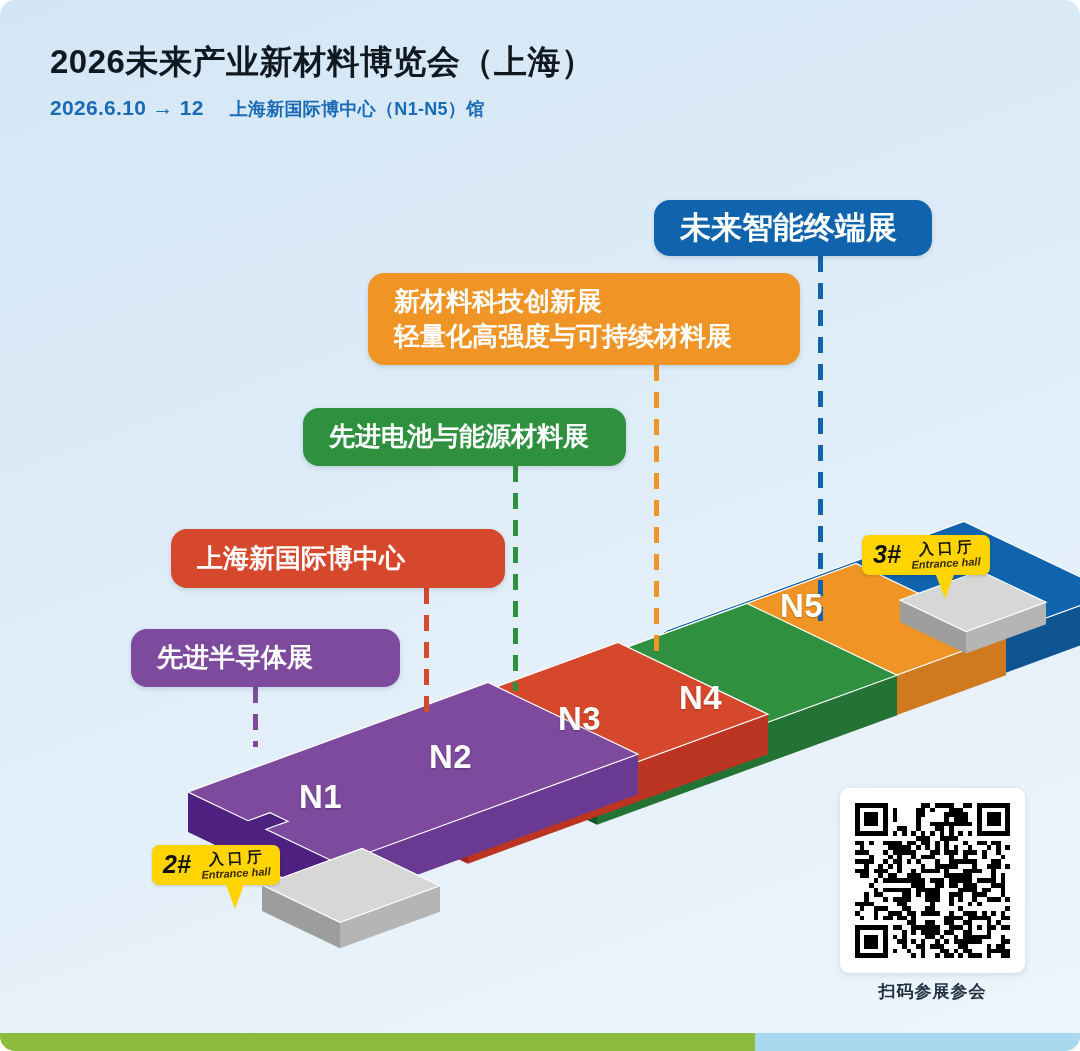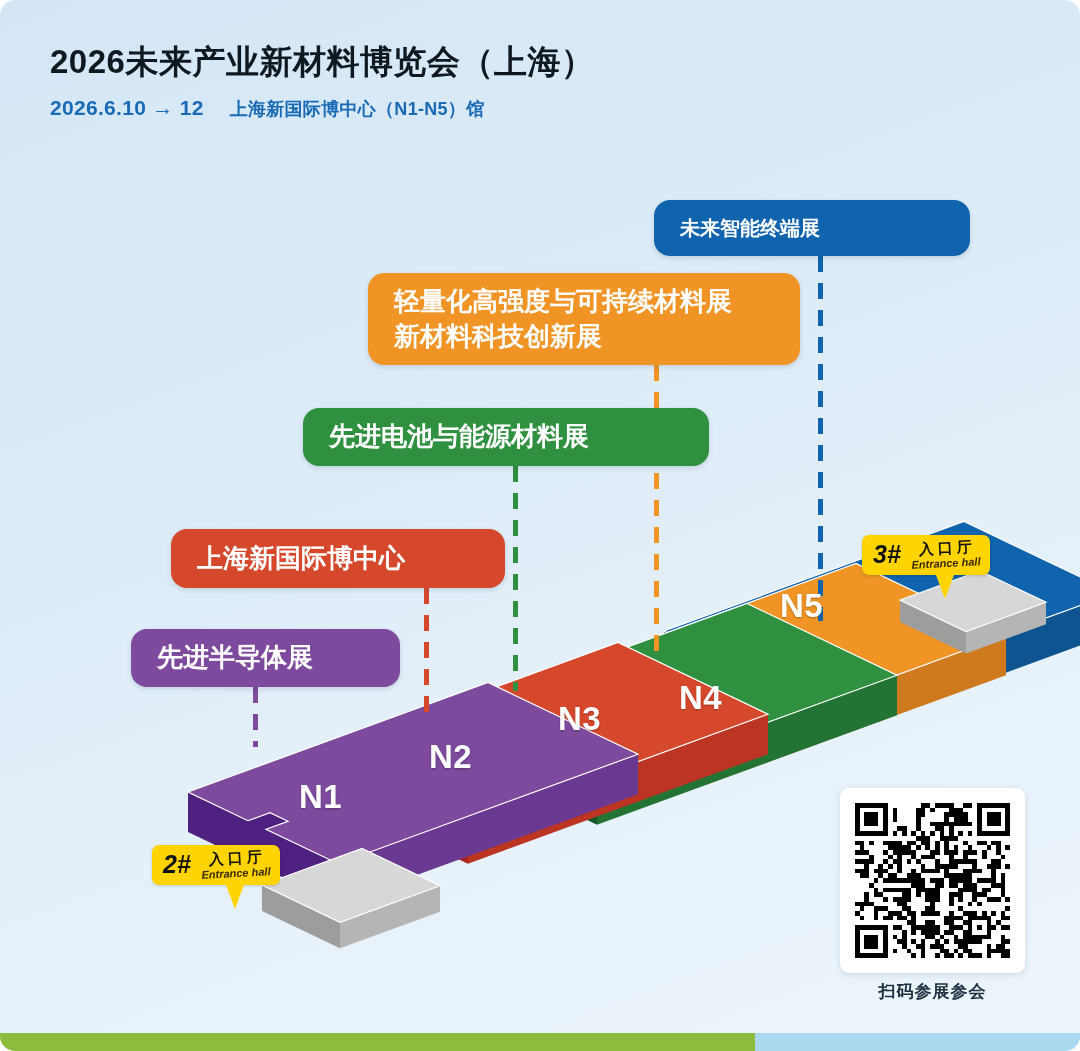--- a/index.html
+++ b/index.html
@@ -269,28 +269,28 @@
       <div class="dashline" style="left: 818px; top: 256px; height: 365px; background-image: repeating-linear-gradient(rgb(15, 100, 173) 0px, rgb(15, 100, 173) 16px, rgba(0, 0, 0, 0) 16px, rgba(0, 0, 0, 0) 27px);"></div>
     </div>
 
   <div id="pills">
       <div class="pill" style="left: 119px; top: 629px; width: 269px; height: 58px; background: rgb(125, 74, 158); font-size: 26px; margin-left: 12px;">
         <div class="line">先进半导体展</div>
       </div>
       <div class="pill" style="left: 171px; top: 529px; width: 334px; height: 59px; background: rgb(214, 72, 43); font-size: 26px;">
         <div class="line">上海新国际博中心</div>
       </div>
-      <div class="pill" style="left: 303px; top: 408px; width: 406px; height: 58px; background: rgb(47, 145, 64); font-size: 26px;">
+      <div class="pill" style="left: 303px; top: 408px; width: 323px; height: 58px; background: rgb(47, 145, 64); font-size: 26px;">
         <div class="line">先进电池与能源材料展</div>
       </div>
       <div class="pill" style="left: 368px; top: 273px; width: 432px; height: 92px; background: rgb(239, 148, 37); font-size: 26px;">
+        <div class="line">新材料科技创新展</div>
         <div class="line">轻量化高强度与可持续材料展</div>
-        <div class="line">新材料科技创新展</div>
-      </div>
-      <div class="pill" style="left: 654px; top: 200px; width: 316px; height: 56px; background: rgb(15, 100, 173); font-size: 20px;">
+      </div>
+      <div class="pill" style="left: 654px; top: 200px; width: 278px; height: 56px; background: rgb(15, 100, 173); font-size: 31px;">
         <div class="line">未来智能终端展</div>
       </div>
     </div>
 
   <div id="hall-labels">
       <div class="hall-label" style="left: 299px; top: 778px;">N1</div>
       <div class="hall-label" style="left: 429px; top: 738px;">N2</div>
       <div class="hall-label" style="left: 558px; top: 700px;">N3</div>
       <div class="hall-label" style="left: 679px; top: 659px; margin-top: 20px;">N4</div>
       <div class="hall-label" style="left: 780px; top: 587px;">N5</div>

